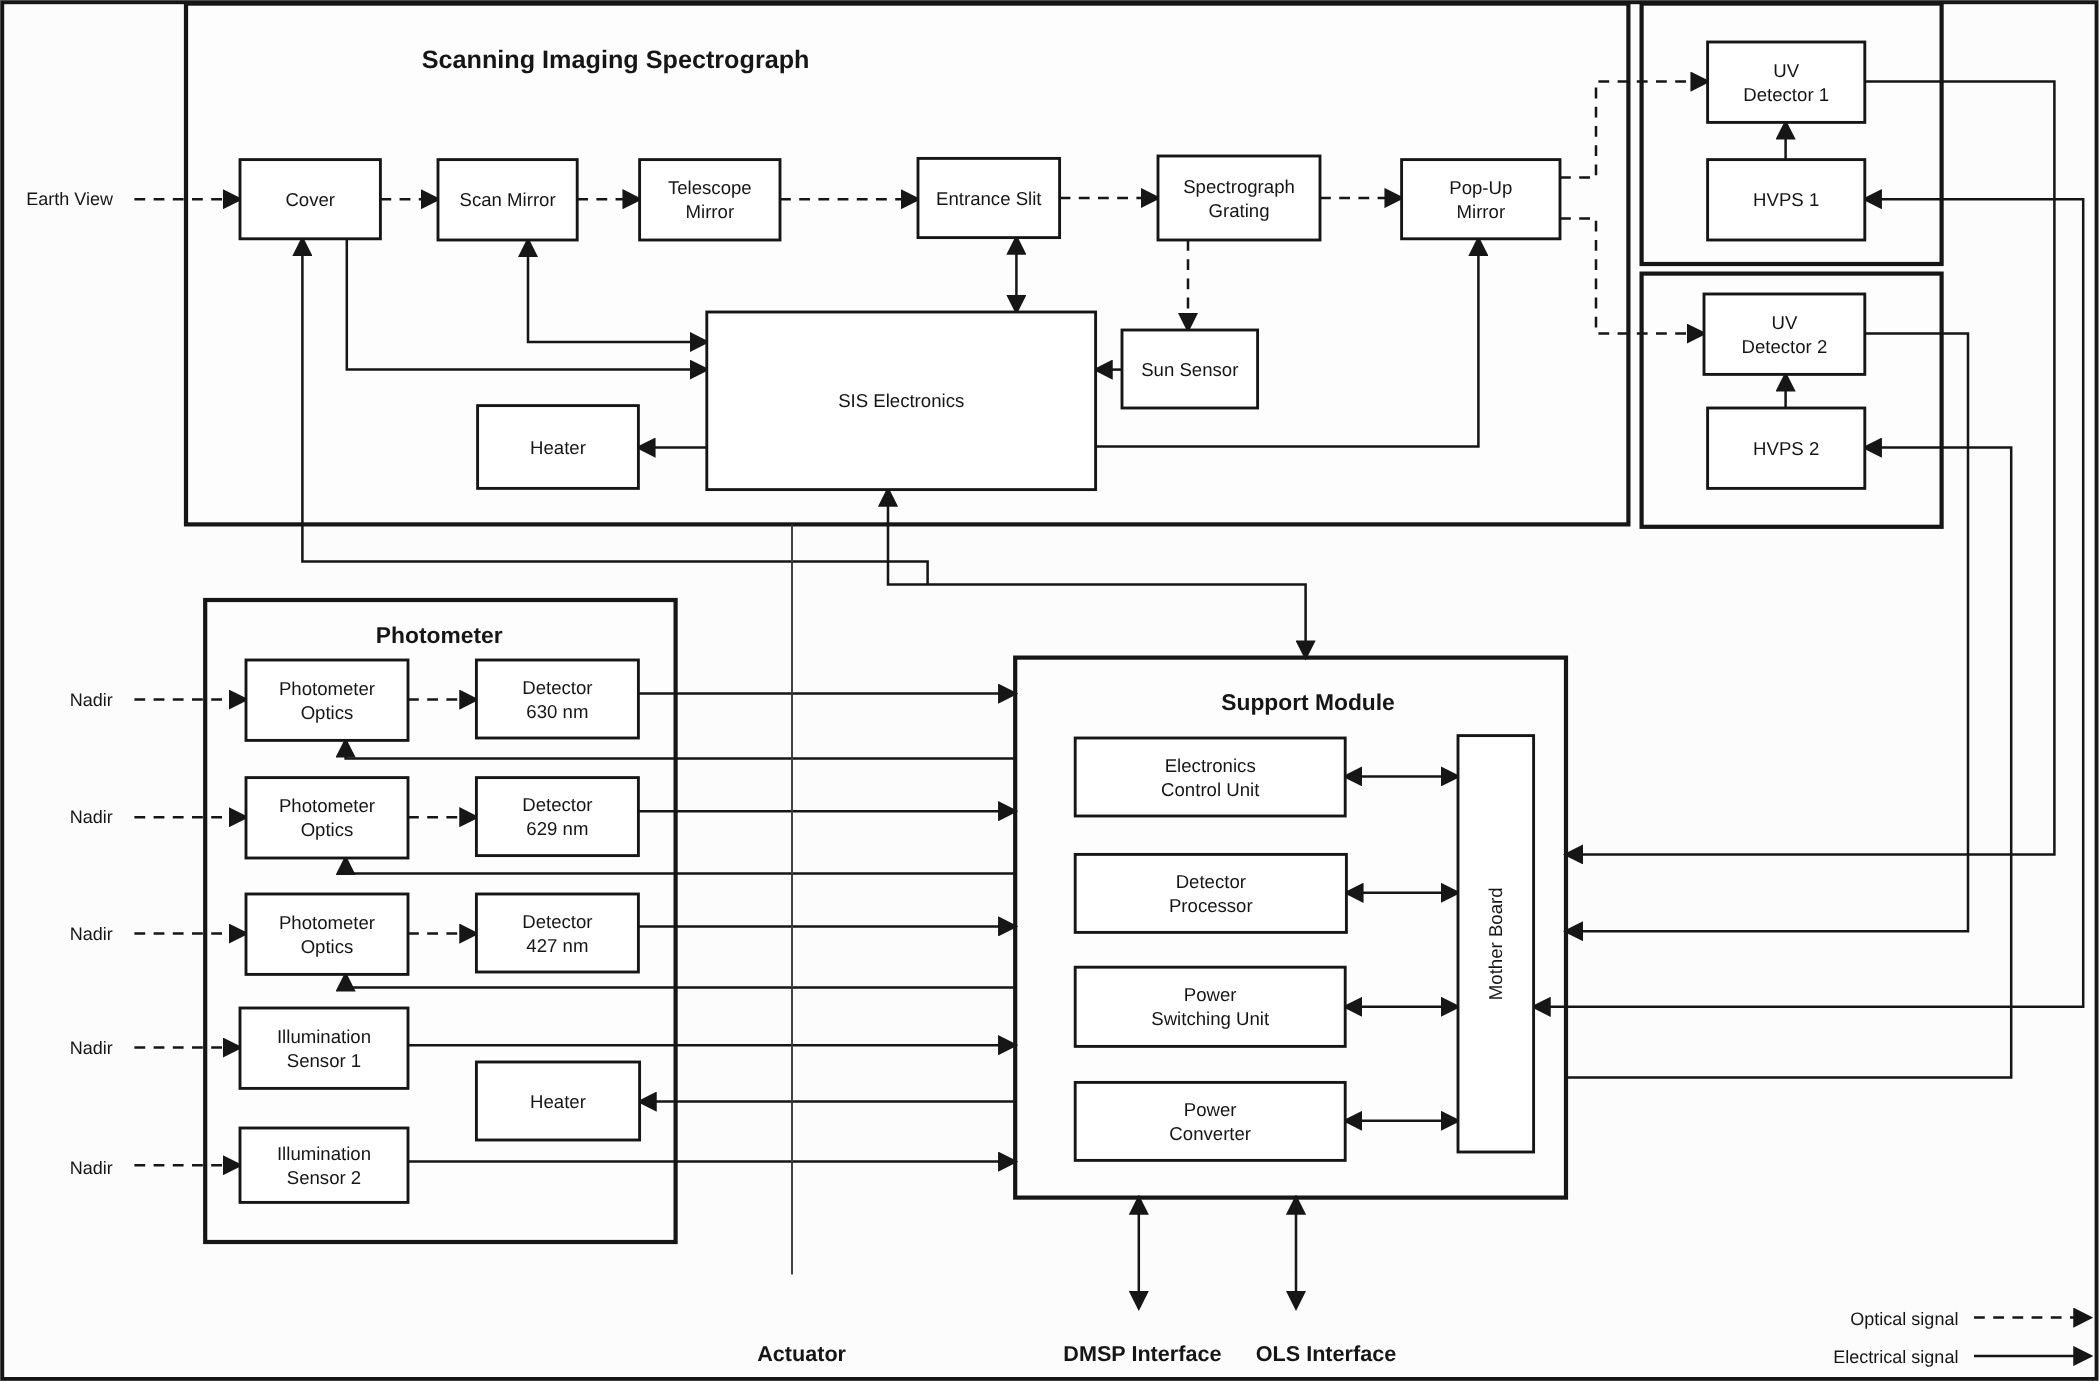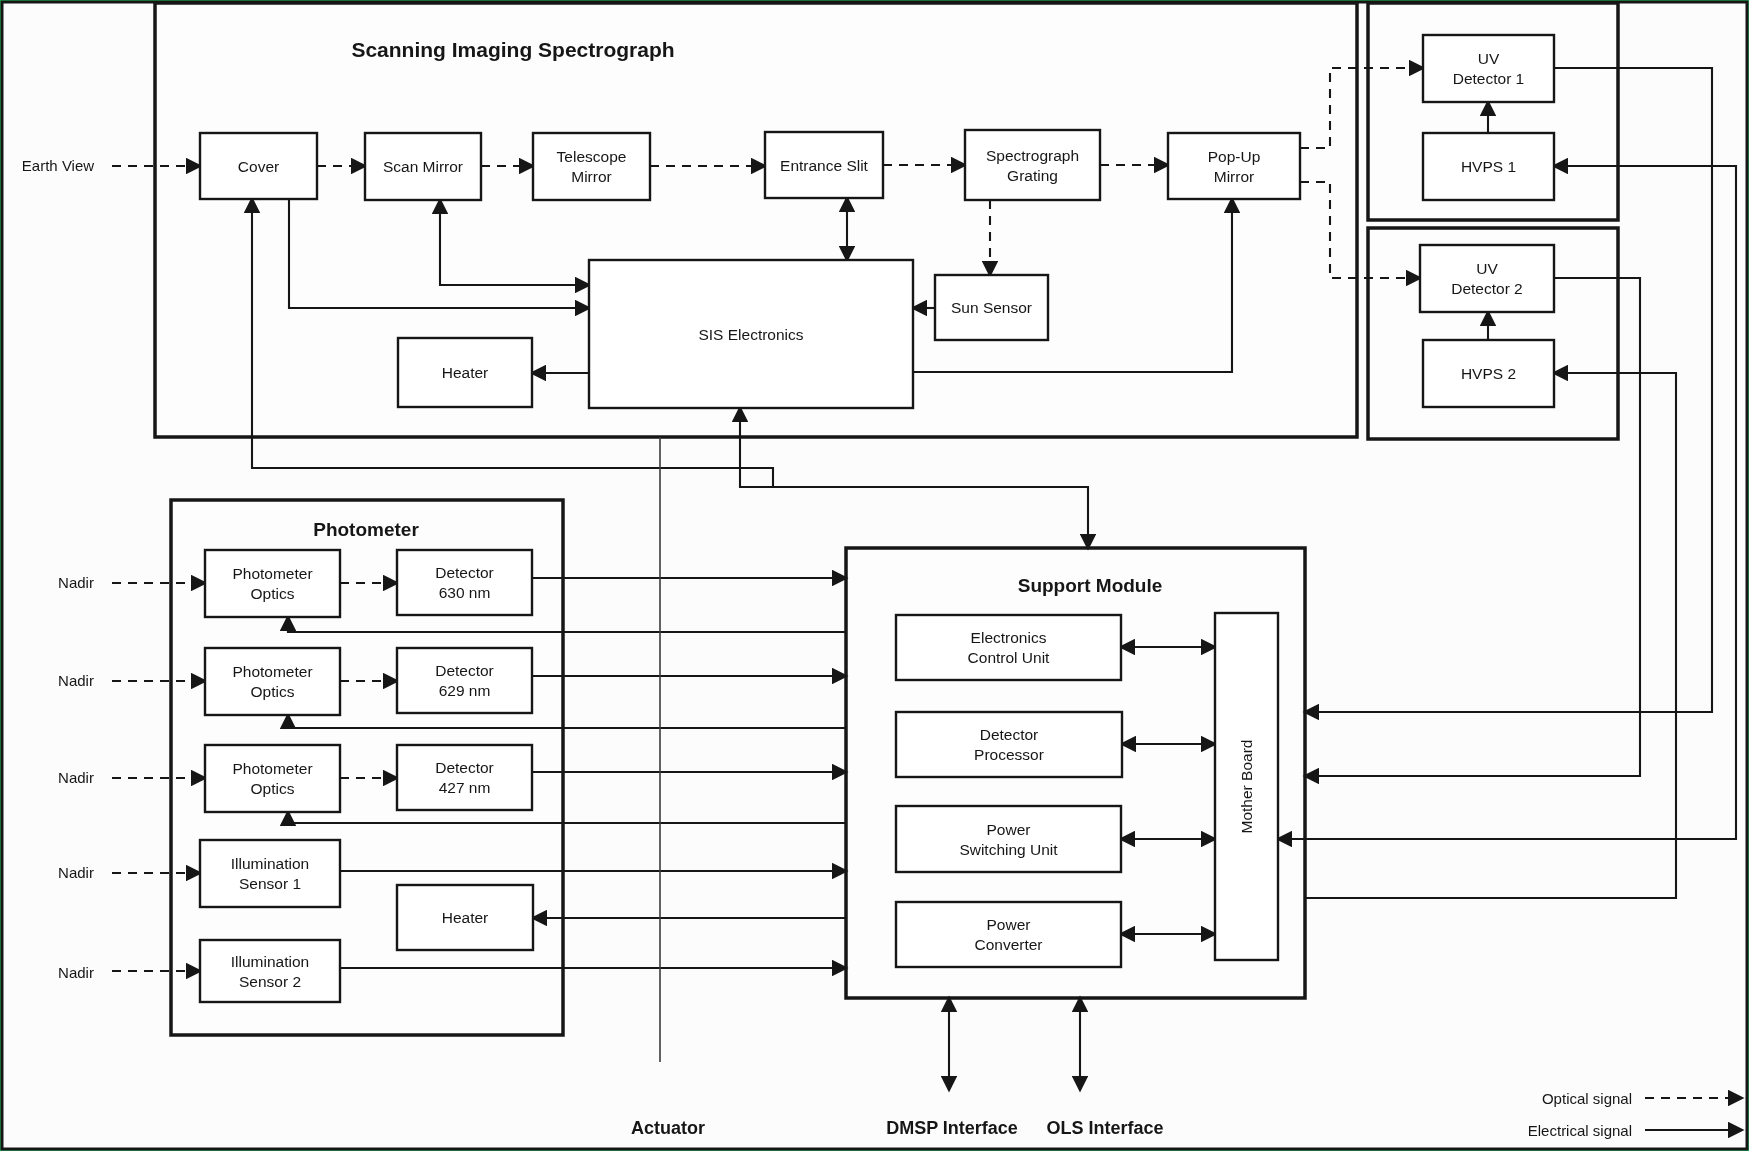--- a/index.html
+++ b/index.html
@@ -1,16 +1,16 @@
 <!DOCTYPE html>
 <html><head>
 <meta charset="utf-8">
 <style>
   html,body{margin:0;padding:0;background:#e8e8e8;}
-  .canvas{position:relative;width:1749px;height:1151px;background:#22c55e;overflow:hidden;
+  .canvas{position:relative;width:1749px;height:1151px;background:#737373;overflow:hidden;
           font-family:"Liberation Sans", sans-serif;}
   svg{position:absolute;left:0;top:0;}
   svg text{font-family:"Liberation Sans", sans-serif;fill:#161616;}
   .node-label{font-size:15.5px;}
   .enc-title{font-weight:bold;}
   .ext-label{font-size:15px;}
   .ext-label-bold{font-size:18px;font-weight:bold;}
 </style>
 </head>
 <body>

